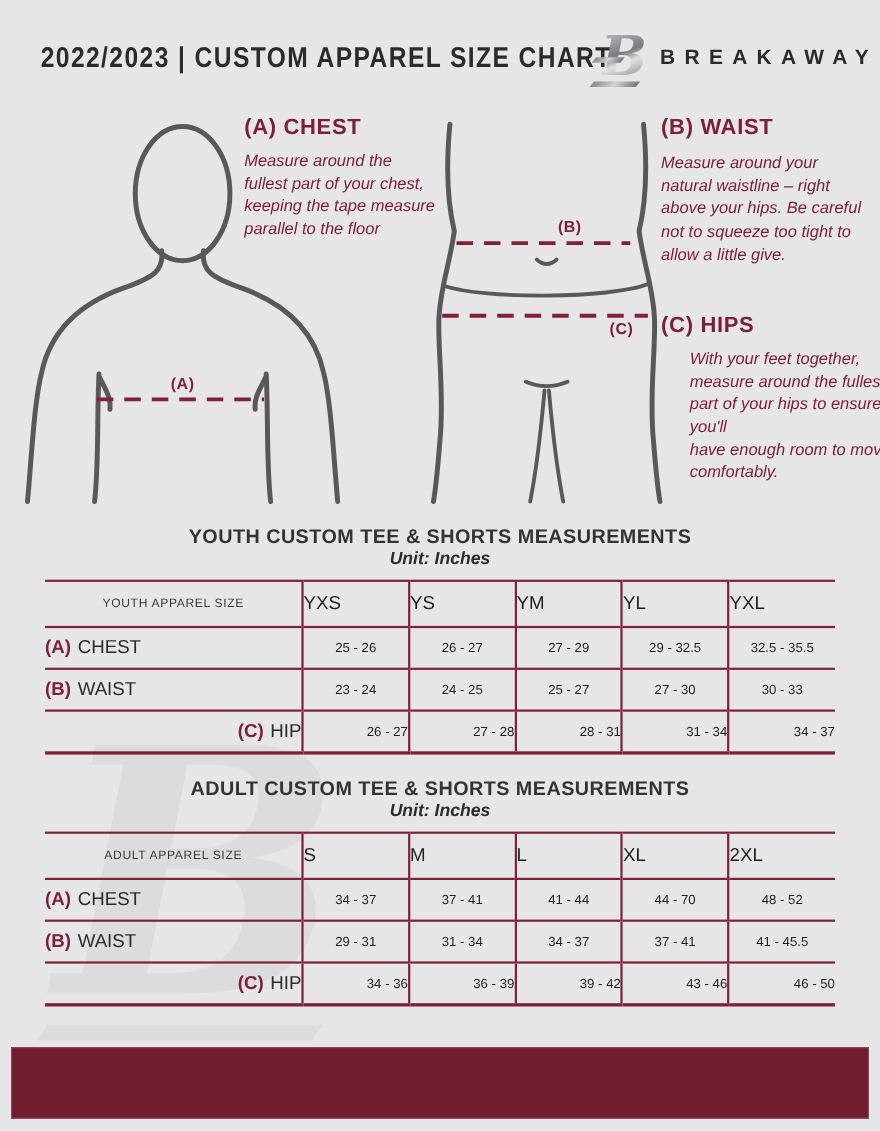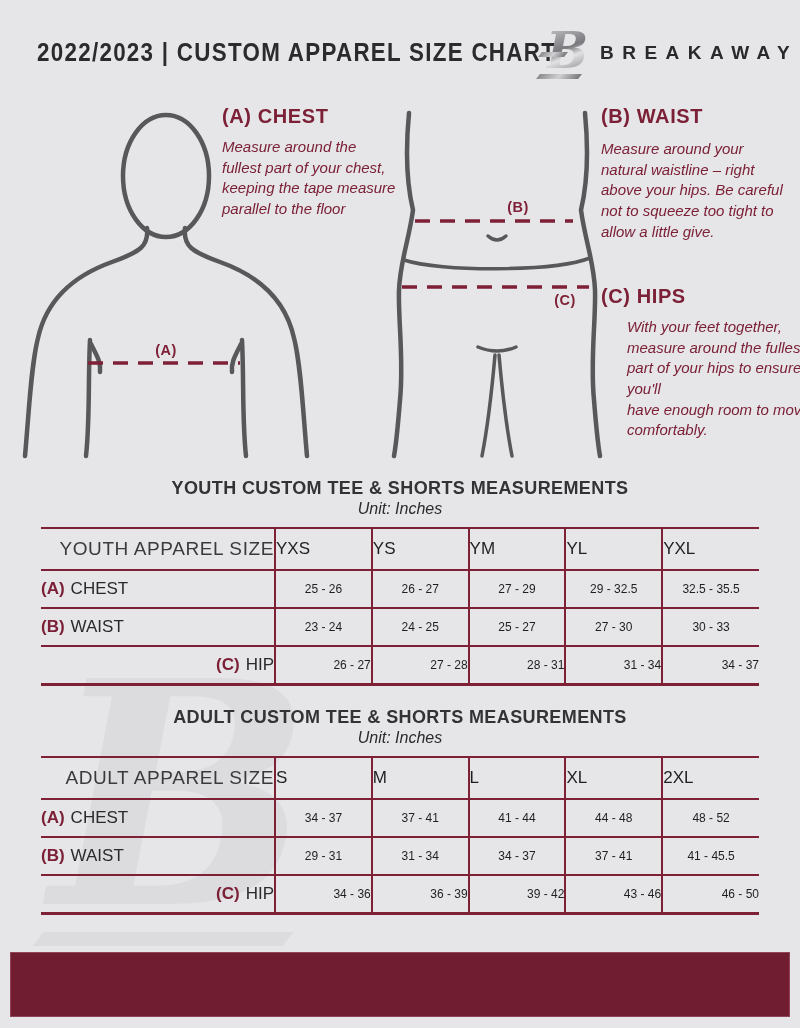--- a/index.html
+++ b/index.html
@@ -28,34 +28,34 @@
   .guide-h{position:absolute;font-size:20px;font-weight:bold;color:#7b2036;letter-spacing:0.6px;}
   .guide-p{position:absolute;font-style:italic;font-size:15px;color:#7b2036;line-height:1.38;}
   .pre{white-space:pre-line;}
   .marker{position:absolute;font-size:14.5px;font-weight:bold;color:#7e2136;
           letter-spacing:0.5px;transform:translateX(-50%);}
 
   
   .sec-title{position:absolute;left:0;width:800px;text-align:center;
              font-size:18px;font-weight:bold;letter-spacing:0.4px;color:#333335;}
   .sec-unit{position:absolute;left:0;width:800px;text-align:center;
-            font-size:16px;font-weight:normal;font-style:italic;color:#2b2b2d;}
+            font-size:16px;font-weight:bold;font-style:italic;color:#2b2b2d;}
 
   
   table.size{position:absolute;left:41px;width:718px;border-collapse:collapse;
              table-layout:fixed;background:transparent;}
   table.size col.c0{width:234px;}
   table.size col.cn{width:96.8px;}
   table.size th,table.size td{border-top:2px solid #7e2136;padding:0;vertical-align:middle;}
   table.size tr.hrow th{height:40px;}
   table.size tr.drow td{height:36px;}
   table.size tr.last td{border-bottom:3px solid #7e2136;text-align:right;}
   table.size th:not(:first-child),table.size td:not(:first-child){border-left:2px solid #7e2136;}
-  .col-hdr{font-size:19px;font-weight:normal;color:#3a3a3c;letter-spacing:0.6px;
-           text-align:right;padding-left:17px;}
+  .col-hdr{font-size:11px;font-weight:normal;color:#3a3a3c;letter-spacing:0.6px;
+           text-align:center;padding-left:17px;}
   .size-hdr{font-size:17px;font-weight:normal;color:#1f1f21;text-align:left;}
   .num{font-size:12px;font-weight:normal;color:#1f1f21;text-align:center;}
   .rowlabel{text-align:left;padding-left:17px;font-size:17px;color:#2a2a2c;}
   .rowlabel .pfx{color:#7b2036;font-weight:bold;margin-right:6px;}
 
   
   .watermark{position:absolute;left:50px;top:640px;z-index:0;color:#dcdcdf;}
   .wm-b{font-family:"DejaVu Serif",serif;font-style:italic;font-weight:bold;
         font-size:310px;line-height:1;display:block;}
   .wm-bar{position:absolute;left:-12px;top:292px;width:250px;height:14px;
@@ -193,21 +193,21 @@
         <th class="size-hdr">M</th>
         <th class="size-hdr">L</th>
         <th class="size-hdr">XL</th>
         <th class="size-hdr">2XL</th>
       </tr>
       <tr class="drow">
         <td class="rowlabel"><span class="pfx">(A)</span><span>CHEST</span></td>
         <td class="num">34 - 37</td>
         <td class="num">37 - 41</td>
         <td class="num">41 - 44</td>
-        <td class="num">44 - 48</td>
+        <td class="num">44 - 70</td>
         <td class="num">48 - 52</td>
       </tr>
       <tr class="drow">
         <td class="rowlabel"><span class="pfx">(B)</span><span>WAIST</span></td>
         <td class="num">29 - 31</td>
         <td class="num">31 - 34</td>
         <td class="num">34 - 37</td>
         <td class="num">37 - 41</td>
         <td class="num">41 - 45.5</td>
       </tr>

